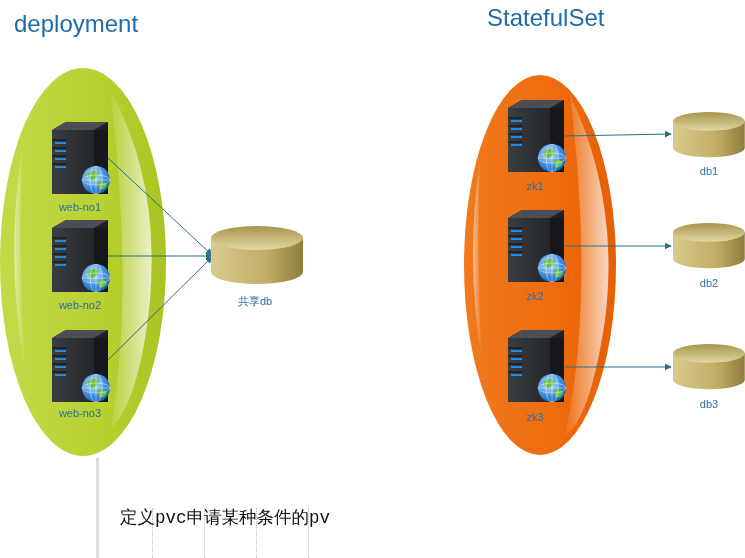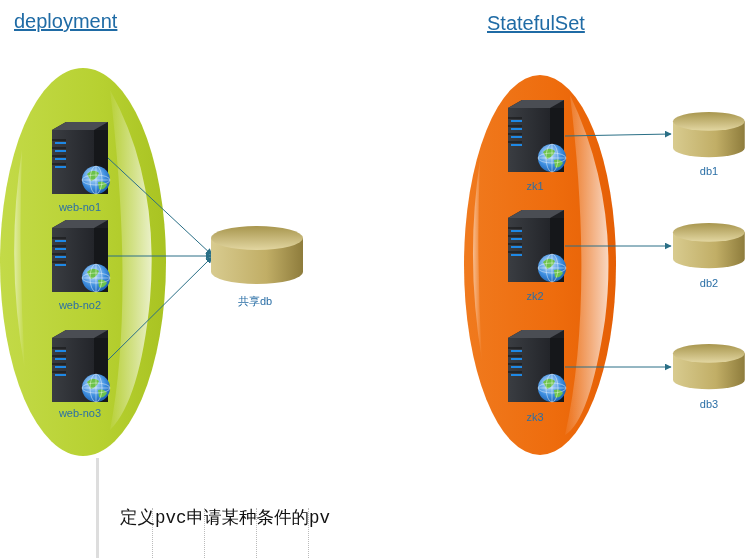--- a/index.html
+++ b/index.html
@@ -1,29 +1,29 @@
 <!DOCTYPE html>
 <html><head>
 <meta charset="utf-8">
 <style>
   html, body { margin:0; padding:0; background:#fff; }
   body { width:745px; height:558px; position:relative; overflow:hidden; font-family:"Liberation Sans", sans-serif; }
-  .title { position:absolute; font-size:20px; color:#1f6ba5; font-family:"Liberation Sans", sans-serif;text-decoration:underline; }
+  .title { position:absolute; font-size:24px; color:#1f6ba5; font-family:"Liberation Sans", sans-serif; }
   svg#diagram { position:absolute; left:0; top:0; }
   .lbl { font-family:"Liberation Sans", sans-serif; font-size:11px; fill:#2b6fa6; }
   .code { position:absolute; left:100px; top:460px; font-family:"Liberation Mono", monospace; font-size:17.5px; color:#111; line-height:23.5px; white-space:pre; }
   .code .line { display:block; height:23.5px;margin-left:20px; }
   .gutter { position:absolute; left:96px; top:458px; width:3px; height:100px; background:#ddd; }
   .guide { position:absolute; top:508px; height:50px; border-left:1px dotted #bbb; }
 </style>
 </head>
 <body>
 
 <div class="title" style="left:14px;top:10px;">deployment</div>
-<div class="title" style="left:487px;top:12px;">StatefulSet</div>
+<div class="title" style="left:487px;top:4px;">StatefulSet</div>
 
 <svg id="diagram" width="745" height="558" viewBox="0 0 745 558">
   <defs>
     <linearGradient id="gGreen" x1="0" x2="1" y1="0" y2="0">
       <stop offset="0" stop-color="#c3da48"></stop>
       <stop offset="0.6" stop-color="#b7d131"></stop>
       <stop offset="1" stop-color="#a9c322"></stop>
     </linearGradient>
     <linearGradient id="gOrange" x1="0" x2="1" y1="0" y2="0">
       <stop offset="0" stop-color="#f07a1e"></stop>

